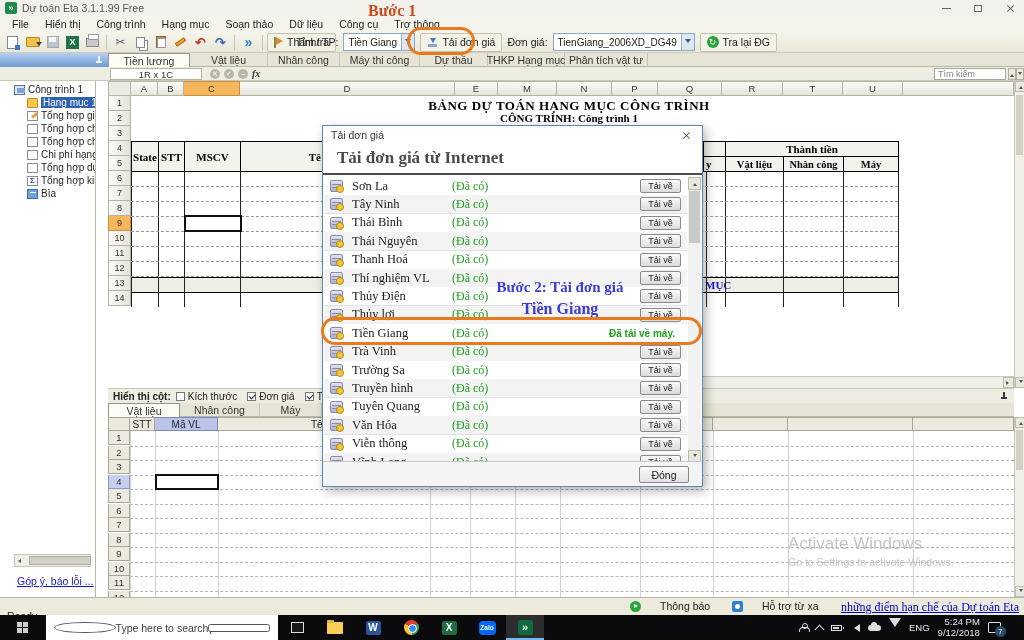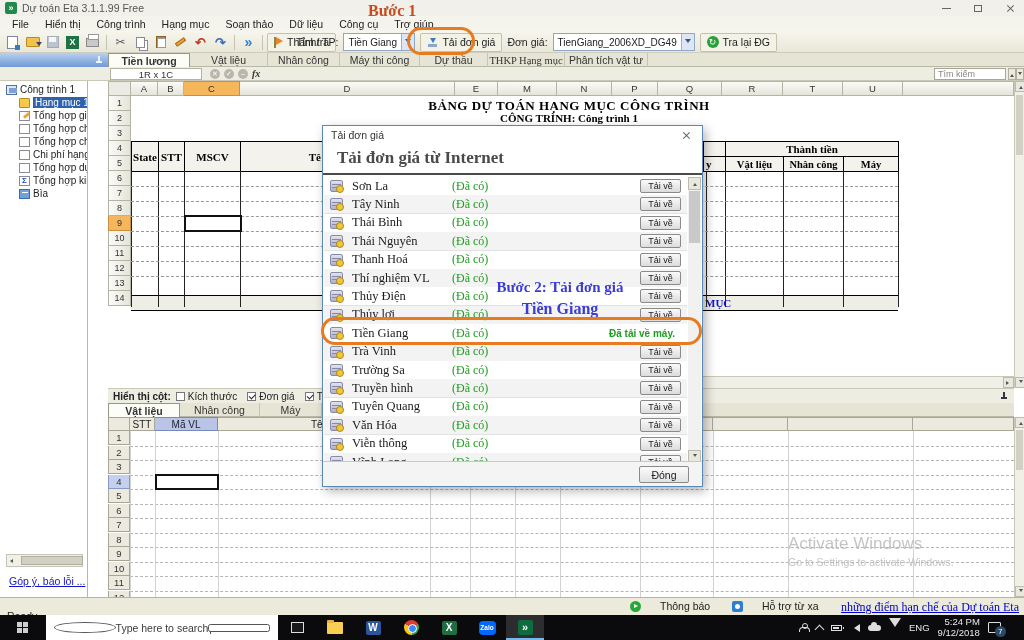--- a/index.html
+++ b/index.html
@@ -57,40 +57,40 @@
   .ic-dl{width:11px;height:11px;position:relative}
   .ic-dl::before{content:"";position:absolute;left:3px;top:1px;border:3px solid transparent;border-top:5px solid #3a78c8}
   .ic-dl::after{content:"";position:absolute;left:1px;bottom:1px;width:9px;height:2.5px;background:#8aa8cc}
   .ic-refresh{width:12px;height:12px;border-radius:50%;background:#2aa03c;color:#fff;font-size:9px;line-height:12px;text-align:center}
   .ic-refresh::after{content:"↻"}
 
   
   #tabstrip{position:absolute;left:0;top:53px;width:1024px;height:14px;background:#e6e4d4;border-bottom:1px solid #b9b7a5;display:flex}
   #sidehead{width:108px;height:14px;background:linear-gradient(#b8d0f0,#6f9bd6);display:flex;justify-content:flex-end;align-items:center;padding-right:5px;flex:0 0 108px}
   .tab{height:14px;font-size:10.5px;color:#333;display:flex;align-items:center;justify-content:center;border-right:1px solid #c6c4b2;white-space:nowrap}
-  .tab.active{background:#fdfdf8;border:1px solid #98968a;border-bottom:none;font-weight:bold}
+  .tab.active{background:#fdfdf8;border:1px solid #98968a;border-bottom:none;font-weight:normal}
   .pin{width:8px;height:8px;position:relative}
   .pin::before{content:"";position:absolute;left:3px;top:0;width:2px;height:6px;background:#334}
   .pin::after{content:"";position:absolute;left:1px;top:5px;width:6px;height:2px;background:#334}
   .pin.lt::before,.pin.lt::after{background:#eef4ff}
 
   
   #formulabar{position:absolute;left:0;top:67px;width:1024px;height:14px;background:#eeede2;border-bottom:1px solid #c9c7b6}
   #cellref{position:absolute;left:110px;top:1px;width:92px;height:12px;background:#fff;border:1px solid #b5b3a2;font-size:9.5px;color:#333;display:flex;align-items:center;justify-content:center}
   .fico{position:absolute;top:2px;width:10px;height:10px;border-radius:50%;background:#b9b7ac;color:#fff;font-size:7px;line-height:10px;text-align:center}
   #fx{position:absolute;left:252px;top:1px;font:italic bold 10px "Liberation Serif",serif;color:#333}
   #fsearch{position:absolute;left:934px;top:1px;width:72px;height:12px;background:#fff;border:1px solid #a8a696;font-size:9px;color:#888;padding-left:3px;display:flex;align-items:center}
   .fb-btn{position:absolute;top:1px;width:8px;height:12px;background:#eceade;border:1px solid #b0ae9e;display:flex;align-items:center;justify-content:center}
   .tri-up{width:0;height:0;border:2.5px solid transparent;border-bottom:3.5px solid #555}
   .tri-dn{width:0;height:0;border:2.5px solid transparent;border-top:3.5px solid #555}
   .tri-lf{width:0;height:0;border:2.5px solid transparent;border-right:3.5px solid #555}
   .tri-rt{width:0;height:0;border:2.5px solid transparent;border-left:3.5px solid #555}
 
   
-  #sidebar{position:absolute;left:4px;top:81px;width:84px;bottom:43px;background:#fff;border-right:1px solid #b9b7a5}
+  #sidebar{position:absolute;left:12px;top:81px;width:84px;bottom:43px;background:#fff;border-right:1px solid #b9b7a5}
   #tree{position:absolute;left:0;top:2px;right:0}
   .trow{height:13px;display:flex;align-items:center;gap:3px;padding-left:15px;font-size:10px;color:#222;white-space:nowrap;overflow:hidden}
   .trow.root{padding-left:2px}
   .tlabel{white-space:nowrap}
   .tsel-row .tlabel{background:#2f62ad;color:#fff;padding:0 2px}
   .tico{flex:0 0 11px;height:10px;position:relative}
   .tico.building{background:#dce9f8;border:1px solid #55719a}
   .tico.building::after{content:"";position:absolute;left:2px;top:2px;width:5px;height:5px;background:#7ba3d8;box-shadow:3px 0 0 #7ba3d8}
   .tico.folder{background:#f7c84c;border:1px solid #b9891c;border-radius:1px}
   .tico.doc,.tico.docpen,.tico.sigma{background:#fff;border:1px solid #8a8a9a}
@@ -107,21 +107,21 @@
   #corner{position:absolute;left:0;top:0;width:23px;height:15px;background:#ecebe3;border:1px solid #b5b3a5}
   .colh{position:absolute;top:0;height:15px;background:linear-gradient(#fbfbf7,#e5e4da);border:1px solid #b5b3a5;border-left:none;font-size:9.5px;color:#333;display:flex;align-items:center;justify-content:center}
   .colh.colsel{background:#f6b65c;border-color:#c89140}
   .rowh{position:absolute;left:0;width:23px;height:15px;background:linear-gradient(90deg,#fbfbf7,#e5e4da);border:1px solid #b5b3a5;border-top:none;font-size:9px;color:#333;display:flex;align-items:center;justify-content:center}
   .rowh.rowsel{background:#f6b65c;border-color:#c89140}
   #shtitle{position:absolute;left:132px;width:658px;top:17px;text-align:center;font:bold 13px "Liberation Serif",serif;color:#000;letter-spacing:.5px}
   #shsub{position:absolute;left:132px;width:658px;top:31px;text-align:center;font:bold 11px "Liberation Serif",serif;color:#000}
   .hcell{position:absolute;border:1px solid #000;background:#f3f2ec;font:bold 11px "Liberation Serif",serif;color:#000;display:flex;align-items:center;justify-content:center}
   .vline{position:absolute;top:90px;width:1px;height:136px;background:#222}
   .dline{position:absolute;left:23px;width:767px;border-top:1px dashed #999;height:0}
-  #trow14{position:absolute;left:23px;top:214px;width:767px;height:16px;background:#efeee6;border-top:1px solid #000;border-bottom:1px solid #000}
+  #trow14{position:absolute;left:23px;top:196px;width:767px;height:16px;background:#efeee6;border-top:1px solid #000;border-bottom:1px solid #000}
   #muc{position:absolute;left:574px;top:1px;font:bold 11px "Liberation Serif",serif;color:#1616c8}
   #selcell{position:absolute;left:76px;top:134px;width:58px;height:17px;border:2px solid #111;background:#fff}
   #vscrollT{position:absolute;left:906px;top:0;width:10px;height:307px;background:#f0efe8;border-left:1px solid #cac8b8}
   #vscrollT .sbth{position:absolute;left:1px;right:1px;top:14px;height:60px;background:#d2d0c4}
   #hscrollT{position:absolute;left:552px;top:295px;width:354px;height:12px;background:#f0efe8;border-top:1px solid #cac8b8;display:flex;justify-content:flex-end;align-items:center}
   .sbbtn{width:11px;height:11px;display:flex;align-items:center;justify-content:center;background:#e9e8df;border:1px solid #bdbbab}
 
   
   #colbar{position:absolute;left:108px;top:388px;width:906px;height:15px;background:#eeede2;border-top:1px solid #cac8b8;display:flex;align-items:center;font-size:10px;color:#222;padding-left:5px;gap:5px}
   #colbar b{font-size:10px}
@@ -243,21 +243,21 @@
   </div>
 
   <div id="menubar">
       <div class="mi">File</div>
       <div class="mi">Hiển thị</div>
       <div class="mi">Công trình</div>
       <div class="mi">Hạng mục</div>
       <div class="mi">Soạn thảo</div>
       <div class="mi">Dữ liệu</div>
       <div class="mi">Công cụ</div>
-      <div class="mi">Trợ giúp</div>
+      <div class="mi">Trợ thông</div>
     </div>
 
   <div id="toolbar">
     <div id="tbleft">
         <div class="tbi">
           <div class="ic-new"></div>
         </div>
         <div class="tbi">
           <div class="ic-open"></div>
         </div>
@@ -328,21 +328,21 @@
   <div id="tabstrip">
     <div id="sidehead">
         <span class="pin lt"></span>
       </div>
     <div id="tabstrip-tabs" style="display:flex">
         <div class="tab active" style="width: 82px;">Tiền lương</div>
         <div class="tab" style="width: 78px;">Vật liệu</div>
         <div class="tab" style="width: 72px;">Nhân công</div>
         <div class="tab" style="width: 80px;">Máy thi công</div>
         <div class="tab" style="width: 68px;">Dự thầu</div>
-        <div class="tab" style="width: 77px; font-family: Liberation Serif, serif;">THKP Hạng mục</div>
+        <div class="tab" style="width: 77px;">THKP Hạng mục</div>
         <div class="tab" style="width: 83px; text-align: center;">Phân tích vật tư</div>
       </div>
   </div>
 
   <div id="formulabar">
     <div id="cellref">1R x 1C</div>
     <span class="fico" style="left:210px">✕</span>
     <span class="fico" style="left:224px">✓</span>
     <span class="fico" style="left:238px">–</span>
     <span id="fx">fx</span>

